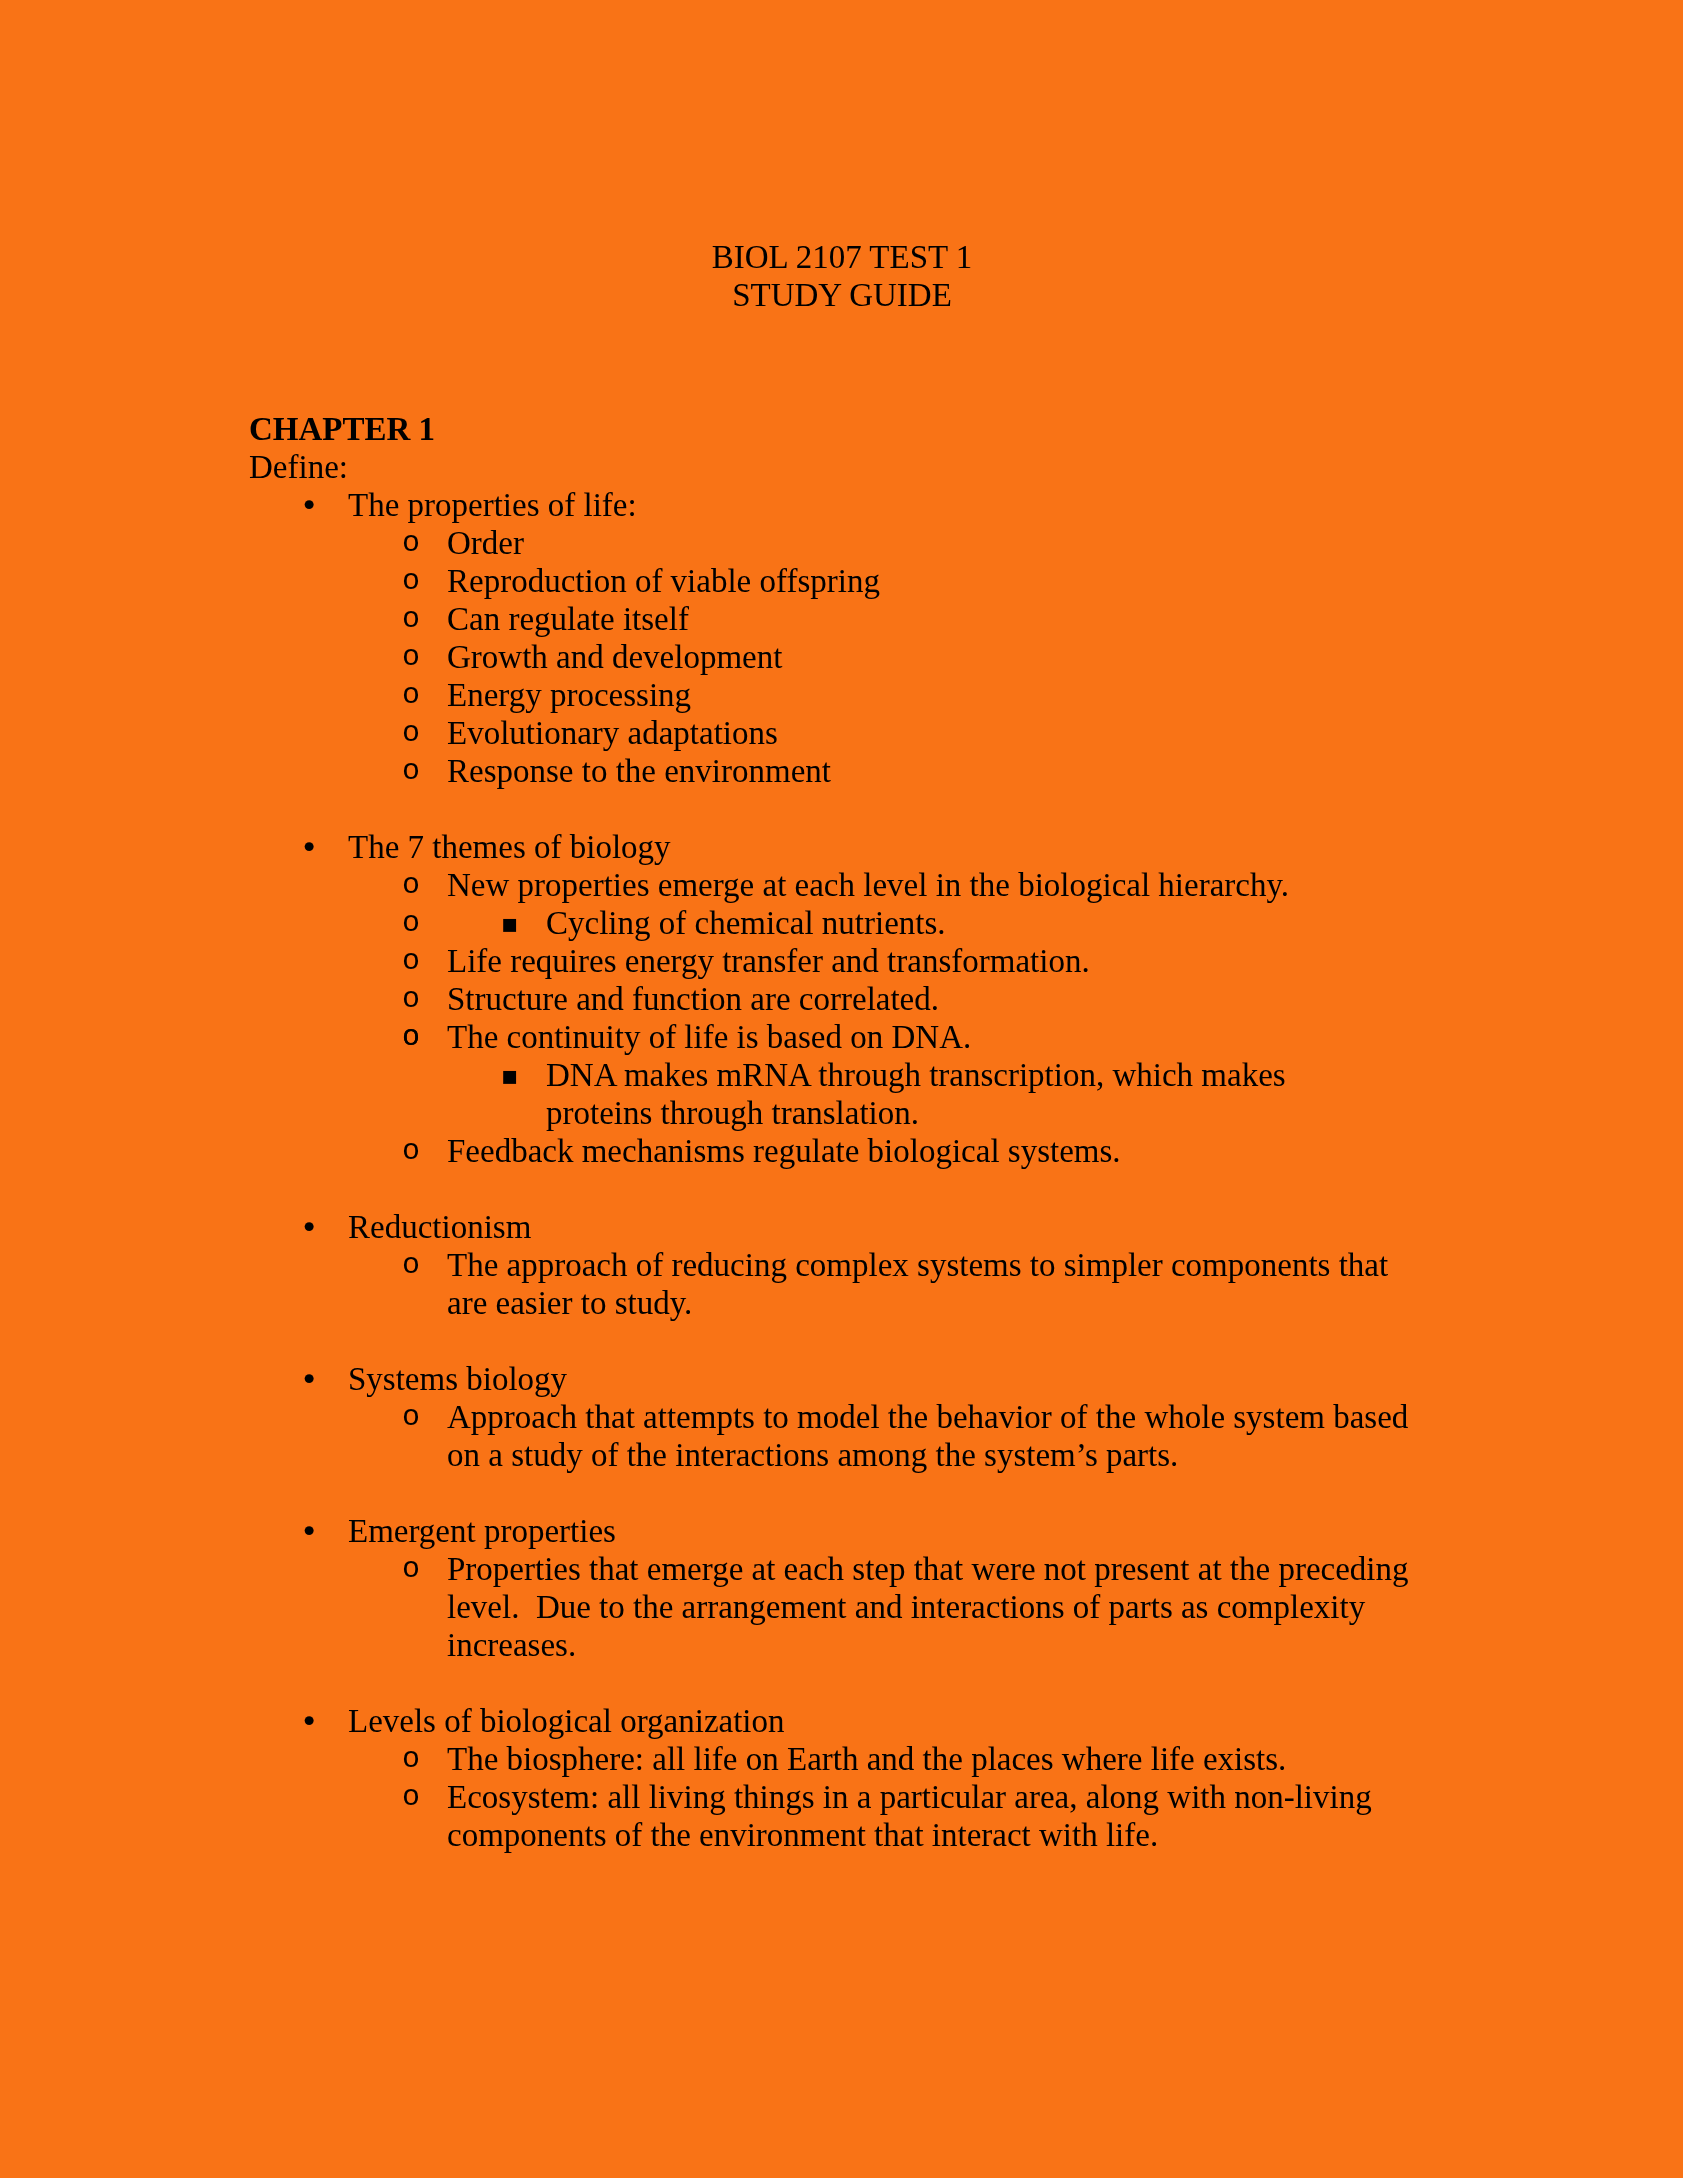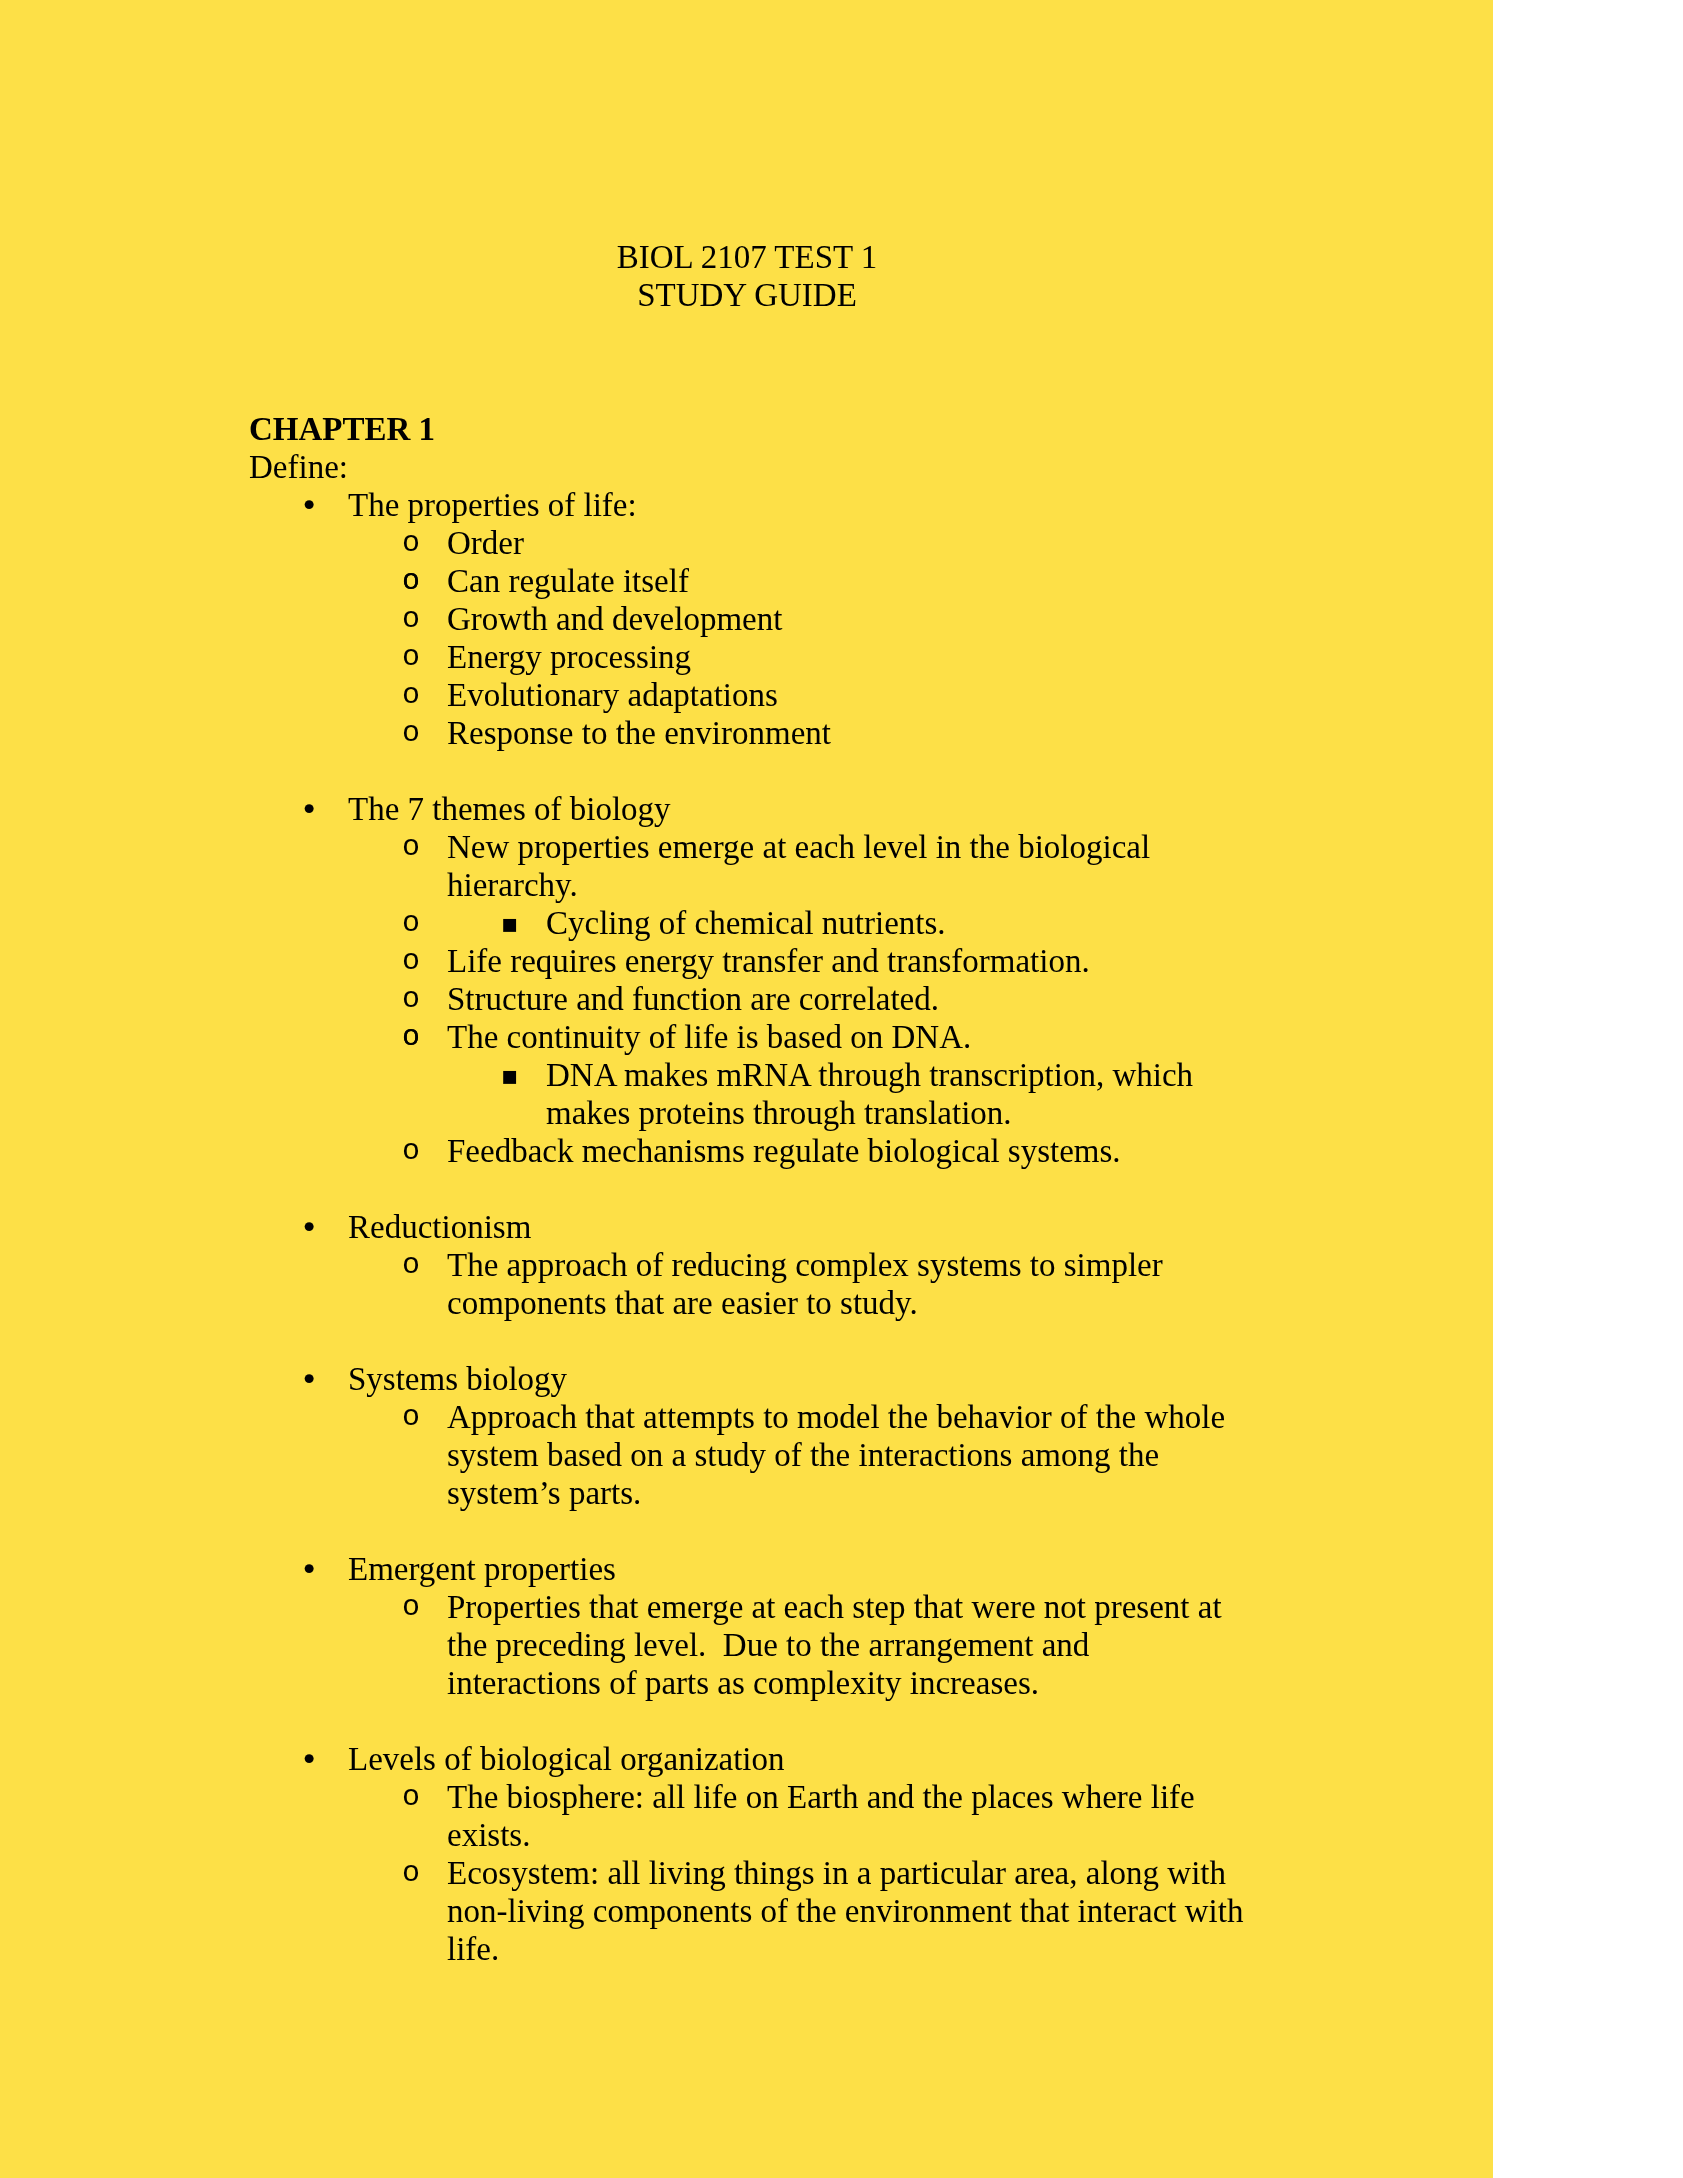--- a/index.html
+++ b/index.html
@@ -8,26 +8,26 @@
     height: 2178px;
     background: #ffffff;
     color: #000000;
     font-family: "Liberation Serif", "DejaVu Serif", serif;
     font-size: 33px;
     line-height: 38px;
     -webkit-font-smoothing: antialiased;
   }
   .page {
     position: relative;
-    width: 1493px;
+    width: 1683px;
     height: 2178px;
     box-sizing: border-box;
     padding: 238px 248px 0 249px;
     overflow: hidden;
-    background: #fde047;
+    background: #f97316;
   }
   .title-block { text-align: center; }
   .title-line { white-space: pre-wrap; }
   .spacer-2line { height: 76px; }
   .chapter-heading { font-weight: bold; margin-top: 20px; }
   .define-label { white-space: pre-wrap; }
 
   .line { position: relative; }
   .line .marker {
     position: absolute;
@@ -69,20 +69,21 @@
     <div class="line l1">
       <span class="marker m1">•</span>
       <span class="text">The properties of life:</span>
     </div>
     <div class="line l2">
       <span class="marker m2">o</span>
       <span class="text">Order</span>
     </div>
     <div class="line l2">
       <span class="marker m2">o</span>
+      <span class="text">Reproduction of viable offspring</span>
     </div>
     <div class="line l2">
       <span class="marker m2">o</span>
       <span class="text">Can regulate itself</span>
     </div>
     <div class="line l2">
       <span class="marker m2">o</span>
       <span class="text">Growth and development</span>
     </div>
     <div class="line l2">

